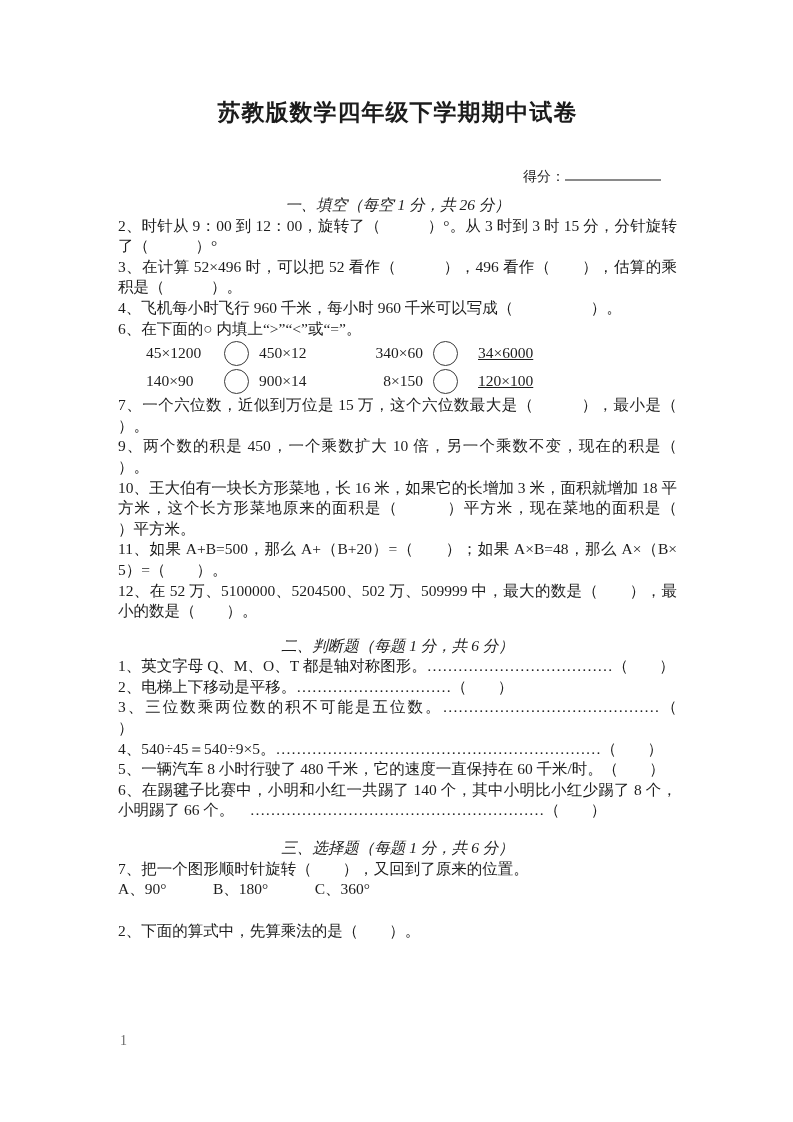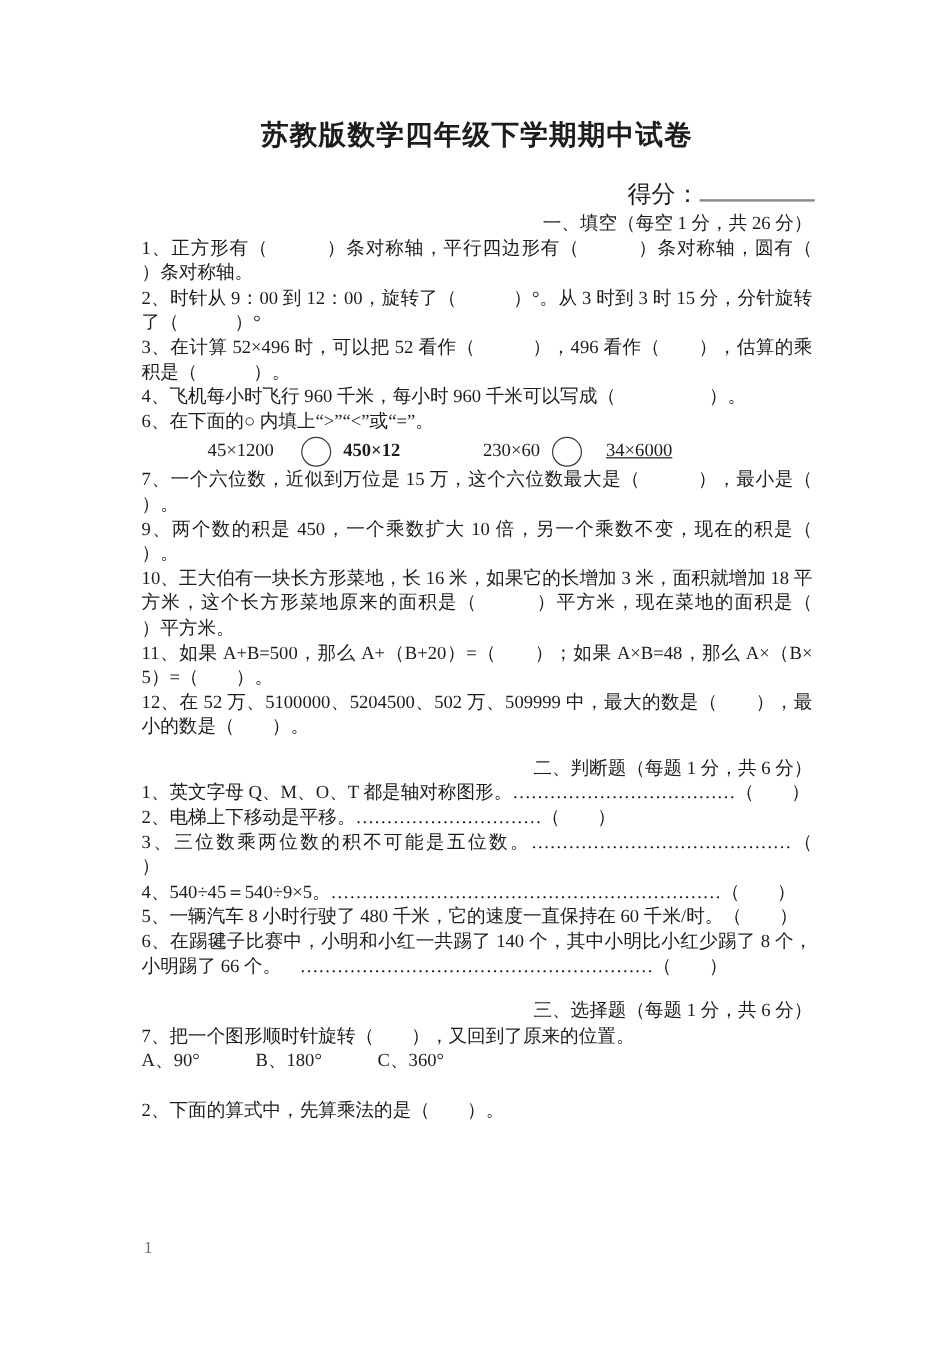--- a/index.html
+++ b/index.html
@@ -20,49 +20,49 @@
   }
   .title {
     font-size: 23px;
     font-weight: bold;
     text-align: center;
     margin: 0;
     letter-spacing: 1px;
     line-height: 30px;
   }
   .score-row {
-    margin: 20px 0 8px 405px;
-    font-size: 20px;
+    margin: 38px 0 8px 405px;
+    font-size: 14px;
     height: 21px;
     white-space: nowrap;
   }
   .score-line {
     display: inline-block;
     width: 96px;
     height: 13px;
     border-bottom: 2px solid #8a8a8a;
     vertical-align: baseline;
   }
   p.q, p.heading {
     margin: 0;
     font-size: 15.5px;
     line-height: 20.6px;
     text-align: justify;
     word-break: break-all;
   }
-  p.heading { text-align: right; }
+  p.heading { text-align: center; font-style: italic; }
   .cmp-row {
     display: flex;
     align-items: center;
     height: 28px;
     font-size: 15.5px;
     padding-left: 28px;
   }
-  .cmp-a { width: 68px; flex: none; margin-left: 27px; }
-  .cmp-b { width: 100px; flex: none; font-weight: bold; }
+  .cmp-a { width: 68px; flex: none; }
+  .cmp-b { width: 100px; flex: none; }
   .cmp-c { width: 64px; flex: none; text-align: right; }
   .cmp-d { margin-left: 10px; flex: none; text-decoration: underline; }
   .circle {
     box-sizing: border-box;
     width: 25px;
     height: 25px;
     border: 1.4px solid #3a3a3a;
     border-radius: 50%;
     margin: 0 10px;
     flex: none;
@@ -83,33 +83,40 @@
 
 <div class="page">
 
   <h1 class="title">苏教版数学四年级下学期期中试卷</h1>
 
   <div class="score-row">
     <span>得分：</span><span class="score-line"></span>
   </div>
 
   <p class="heading">一、填空（每空 1 分，共 26 分）</p>
-  <p class="q">1、正方形有（　　　）条对称轴，平行四边形有（　　　）条对称轴，圆有（　　　）条对称轴。</p>
   <p class="q">2、时针从 9：00 到 12：00，旋转了（　　　）°。从 3 时到 3 时 15 分，分针旋转了（　　　）°</p>
   <p class="q">3、在计算 52×496 时，可以把 52 看作（　　　），496 看作（　　），估算的乘积是（　　　）。</p>
   <p class="q">4、飞机每小时飞行 960 千米，每小时 960 千米可以写成（　　　　　）。</p>
   <p class="q">6、在下面的○ 内填上“&gt;”“&lt;”或“=”。</p>
 
   <div class="cmp-row">
     <span class="cmp-a">45×1200</span>
     <span class="circle"></span>
     <span class="cmp-b">450×12</span>
-    <span class="cmp-c">230×60</span>
+    <span class="cmp-c">340×60</span>
     <span class="circle"></span>
     <span class="cmp-d">34×6000</span>
+  </div>
+  <div class="cmp-row">
+    <span class="cmp-a">140×90</span>
+    <span class="circle"></span>
+    <span class="cmp-b">900×14</span>
+    <span class="cmp-c">8×150</span>
+    <span class="circle"></span>
+    <span class="cmp-d">120×100</span>
   </div>
 
   <p class="q">7、一个六位数，近似到万位是 15 万，这个六位数最大是（　　　），最小是（　　）。</p>
   <p class="q">9、两个数的积是 450，一个乘数扩大 10 倍，另一个乘数不变，现在的积是（　　　）。</p>
   <p class="q">10、王大伯有一块长方形菜地，长 16 米，如果它的长增加 3 米，面积就增加 18 平方米，这个长方形菜地原来的面积是（　　　）平方米，现在菜地的面积是（　　）平方米。</p>
   <p class="q">11、如果 A+B=500，那么 A+（B+20）=（　　）；如果 A×B=48，那么 A×（B×5）=（　　）。</p>
   <p class="q">12、在 52 万、5100000、5204500、502 万、509999 中，最大的数是（　　），最小的数是（　　）。</p>
 
   <div class="gap-sm"></div>
 

